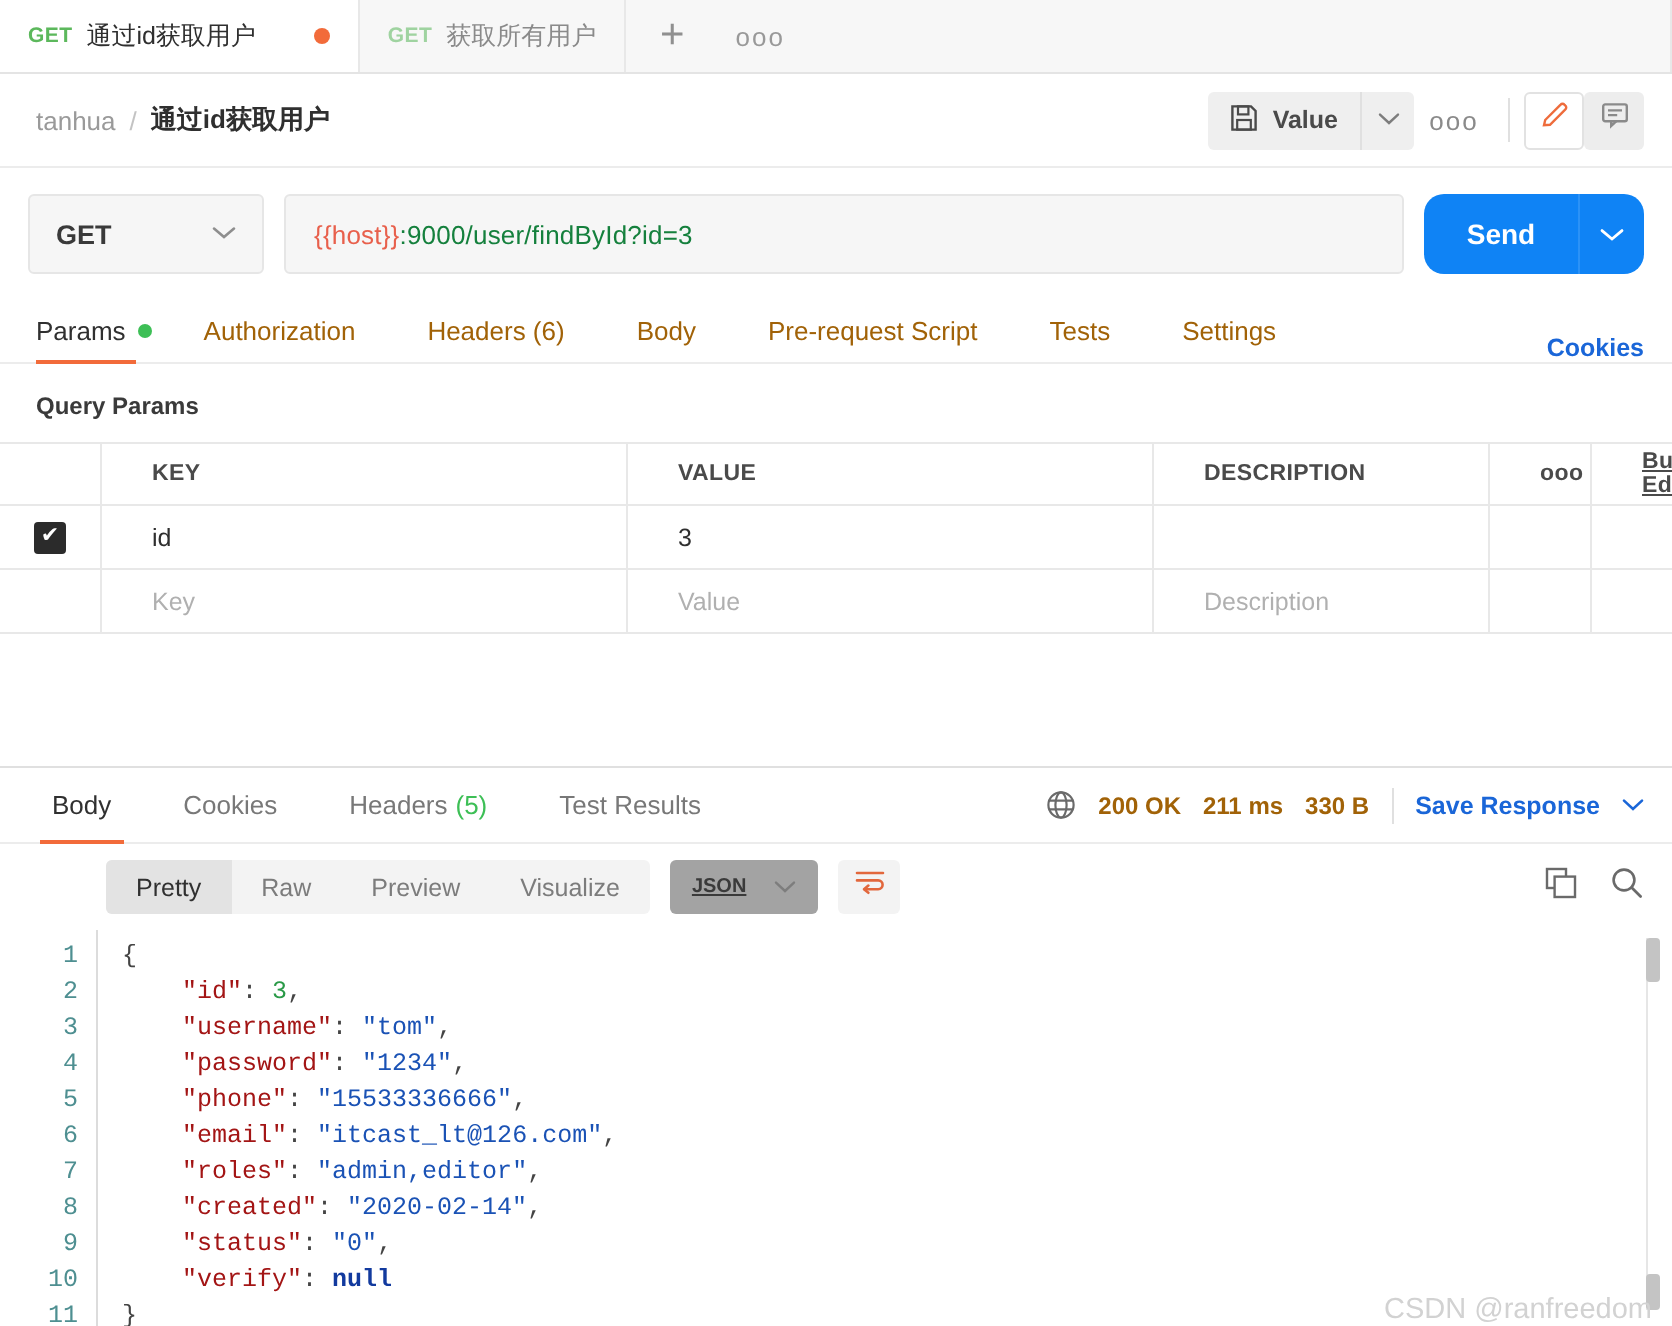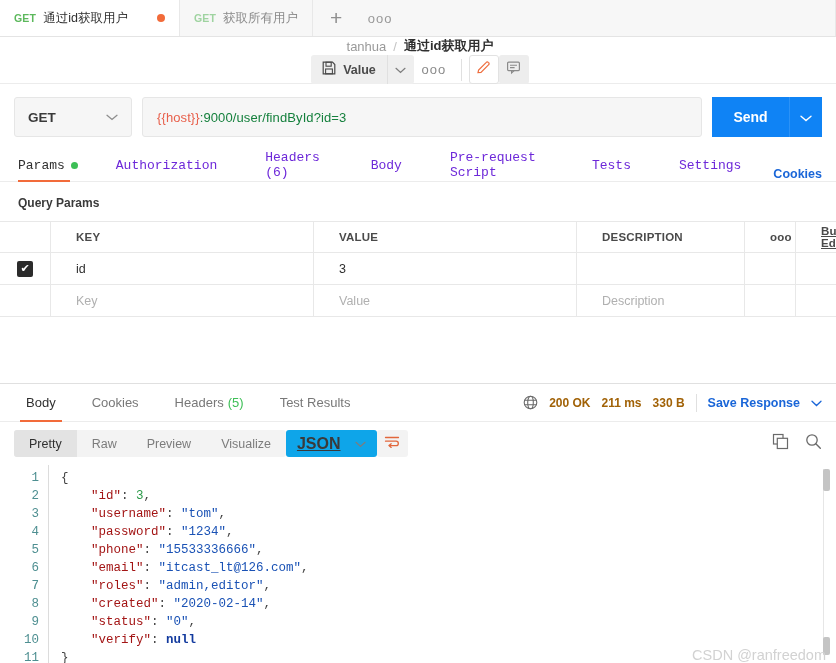--- a/index.html
+++ b/index.html
@@ -55,21 +55,20 @@
     width: 220px; padding: 0 14px 0 18px; font-size: 12.5px;
     background: #fff; color: #2f2f2f;
   }
   .chev { color: #8e8e8e; font-size: 11px; }
 
   
   .crumbrow {
     display: flex; align-items: center; justify-content: space-between;
     height: 47px; padding: 0 14px 0 18px;
     border-bottom: 1px solid #ececec;
-    flex-direction: column;
   }
   .crumb { display: flex; align-items: center; gap: 7px; font-size: 13px; }
   .crumb .c-root { color: #9a9a9a; }
   .crumb .c-sep  { color: #c3c3c3; }
   .crumb .c-cur  { color: #2f2f2f; font-weight: 600; }
   .crumbright { display: flex; align-items: center; gap: 0; }
   .savebtn {
     display: flex; align-items: center; gap: 7px;
     height: 29px; padding: 0 11px;
     background: #efefef; border-radius: 3px 0 0 3px;
@@ -102,43 +101,43 @@
     font-size: 13.5px; font-weight: 600; color: #3a3a3a;
   }
   .urlbox {
     flex: 1; height: 40px; display: flex; align-items: center;
     padding: 0 14px; background: #f6f6f6;
     border: 1px solid #e6e6e6; border-radius: 3px;
     font-size: 13px; letter-spacing: .1px;
   }
   .urlvar { color: #e8604c; }
   .urlrest { color: #15803d; }
-  .sendwrap { display: flex; align-items: flex-start; border-radius: 0; overflow: hidden; }
+  .sendwrap { display: flex; align-items: flex-start; border-radius: 10px; overflow: hidden; }
   .sendbtn {
     display: flex; align-items: center; justify-content: center;
     width: 77px; height: 40px; background: #0f83f5;
     color: #fff; font-size: 14px; font-weight: 700;
   }
   .sendcaret {
     display: flex; align-items: center; justify-content: center;
     width: 33px; height: 40px; background: #0f83f5;
     border-left: 1px solid #2b92f7; color: #fff;
   }
 
   
   .reqtabs {
     display: flex; align-items: flex-end; justify-content: space-between;
     padding: 0 14px 0 18px; height: 32px;
     border-bottom: 1px solid #ececec;
   }
-  .reqtablist { display: flex; align-items: flex-start; gap: 16px; height: 32px; font-family: Liberation Mono, monospace; }
+  .reqtablist { display: flex; align-items: flex-start; gap: 4px; height: 32px; }
   .reqtab {
     display: flex; align-items: center; gap: 6px;
     height: 32px; padding: 0 14px 0 0; margin-right: 18px;
-    font-size: 13px; color: #6d28d9; position: relative;
+    font-size: 13px; color: #a16207; position: relative;
   }
   .reqtab:first-child { padding-right: 0; margin-right: 22px; }
   .reqtab.active { color: #303030; font-weight: 400; }
   .reqtab.active::after {
     content: ""; position: absolute; left: 0; right: 8px; bottom: -1px;
     height: 2px; background: #f26b3a;
   }
   .greendot { width: 7px; height: 7px; border-radius: 50%; background: #3dbf56; }
   .cookieslink { font-size: 12.5px; color: #1a66d8; font-weight: 600; }
 
@@ -194,28 +193,28 @@
   .respmeta { display: flex; align-items: center; gap: 11px; font-size: 12px; }
   .globe { color: #6a6a6a; display: flex; align-items: center; }
   .metagreen { color: #a16207; font-weight: 600; font-size: 12px; }
   .saveresp { color: #1a66d8; font-weight: 700; font-size: 12.5px; }
   .mdiv { width: 1px; height: 18px; background: #e0e0e0; }
 
   .fmtbar {
     display: flex; align-items: center; justify-content: space-between;
     padding: 8px 14px 8px 14px;
   }
-  .fmtleft { display: flex; align-items: center; gap: 0; }
+  .fmtleft { display: flex; align-items: center; gap: 10px; margin-left: 39px; }
   .segs { display: flex; align-items: center; background: #f3f3f3; border-radius: 3px; overflow: hidden; }
   .seg { padding: 0 15px; height: 27px; display: flex; align-items: center; font-size: 12.5px; color: #7c7c7c; }
   .seg.active { background: #e3e3e3; color: #303030; }
   .jsonsel {
     display: flex; align-items: center; gap: 14px;
-    height: 27px; padding: 0 11px; background: #0ea5e9;
-    border-radius: 3px; font-size: 16px; color: #3a3a3a; font-weight: 600; text-decoration: underline;
+    height: 27px; padding: 0 11px; background: #a3a3a3;
+    border-radius: 3px; font-size: 10px; color: #3a3a3a; font-weight: 600; text-decoration: underline;
   }
   .wrapbtn {
     display: flex; align-items: center; justify-content: center;
     width: 31px; height: 27px; background: #f3f3f3; border-radius: 3px;
   }
   .fmtright { display: flex; align-items: center; gap: 16px; }
 
   
   .codewrap { position: relative; display: flex; font-family: "Liberation Mono", monospace; font-size: 12.5px; }
   .gutter {

